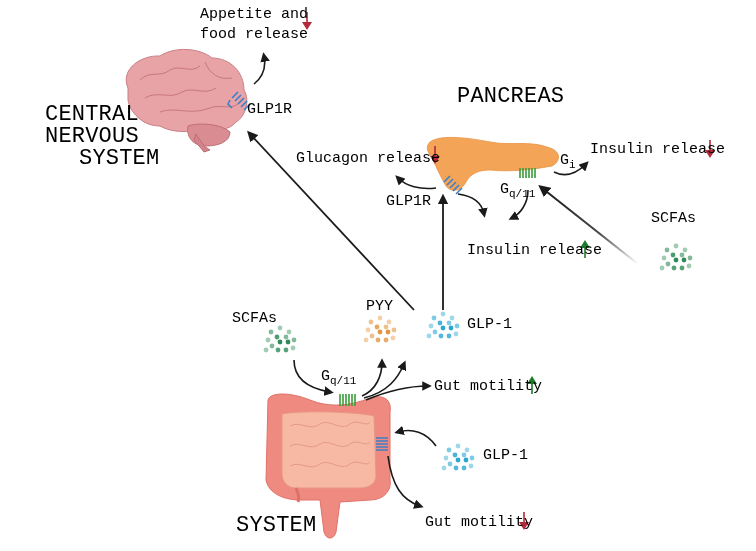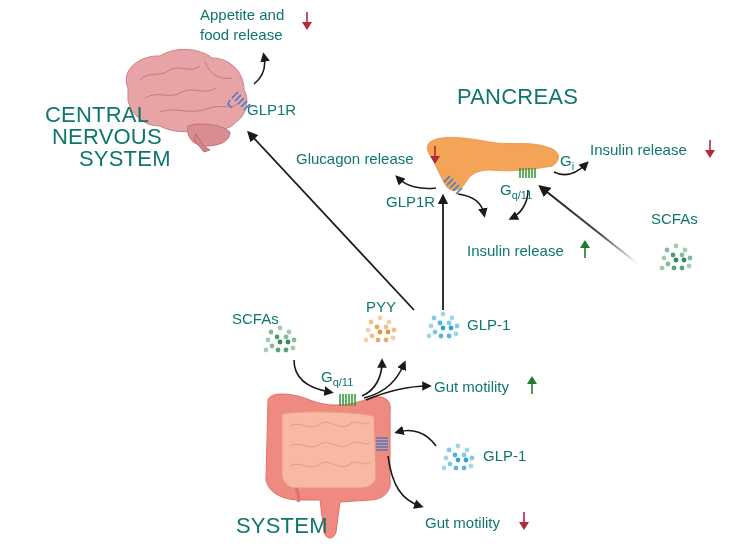--- a/index.html
+++ b/index.html
@@ -1,18 +1,18 @@
 <!DOCTYPE html>
 <html><head>
 <meta charset="utf-8">
 <style>
   html, body { margin:0; padding:0; background:#ffffff; }
   body { width:756px; height:551px; position:relative; overflow:hidden; font-family:"Liberation Sans", sans-serif; color:#1a1a1a; }
   #stage { position:absolute; left:0; top:0; width:756px; height:551px; }
-  .lbl { position:absolute; font-family:Liberation Sans, sans-serif; font-size:15px; line-height:17px; color:#0f766e; white-space:nowrap;text-align:center; }
+  .lbl { position:absolute; font-family:Liberation Mono, monospace; font-size:15px; line-height:17px; color:#000000; white-space:nowrap;text-align:center; }
   .lbl-organ { font-size:22px; line-height:20px; letter-spacing:0.2px; }
   .sub { font-size:11px; vertical-align:-4px; }
 </style>
 </head>
 <body>
 
 <svg id="stage" width="756" height="551" viewBox="0 0 756 551">
   <defs>
     <marker id="ah" viewBox="0 0 10 10" refX="6" refY="5" markerWidth="6" markerHeight="6" orient="auto-start-reverse">
       <path d="M0,0 L10,5 L0,10 z" fill="#1a1a1a"></path>
@@ -191,21 +191,21 @@
         <line x1="524" y1="512" x2="524" y2="524" stroke="#b3283a" stroke-width="1.6"></line>
         <path d="M519,522 L529,522 L524,530 Z" fill="#b3283a"></path>
       </g>
     </g>
 </svg>
 
 <div class="lbl" style="left:200px;top:6px;">Appetite and</div>
 <div class="lbl" style="left:200px;top:26px;">food release</div>
 
 <div class="lbl lbl-organ" style="left:45px;top:105px;">CENTRAL</div>
-<div class="lbl lbl-organ" style="left:52px;top:127px;">NERVOUS</div>
+<div class="lbl lbl-organ" style="left:45px;top:127px;">NERVOUS</div>
 <div class="lbl lbl-organ" style="left:45px;top:149px;margin-left:34px;">SYSTEM</div>
 
 <div class="lbl" style="left:247px;top:101px;">GLP1R</div>
 
 <div class="lbl lbl-organ" style="left:457px;top:87px;">PANCREAS</div>
 <div class="lbl" style="left:296px;top:150px;">Glucagon release</div>
 <div class="lbl" style="left:590px;top:141px;">Insulin release</div>
 <div class="lbl" style="left:386px;top:193px;">GLP1R</div>
 
 <div class="lbl" style="left:560px;top:152px;"><span>G</span><span class="sub">i</span></div>

